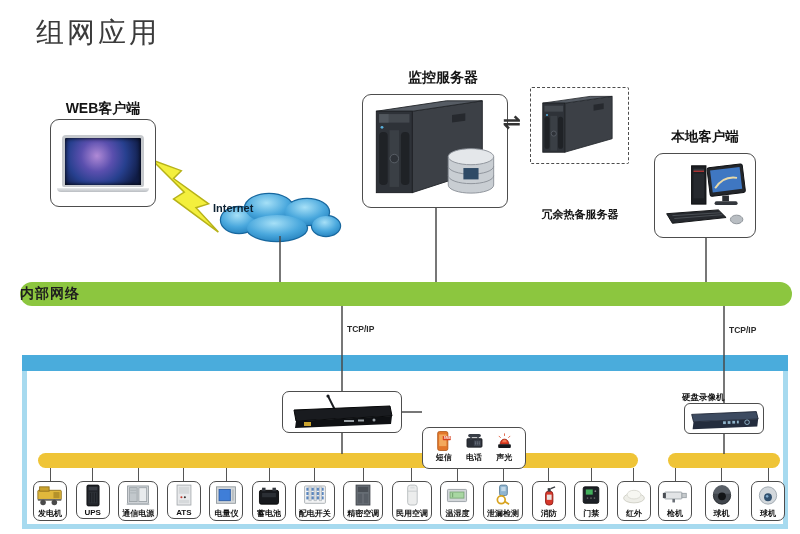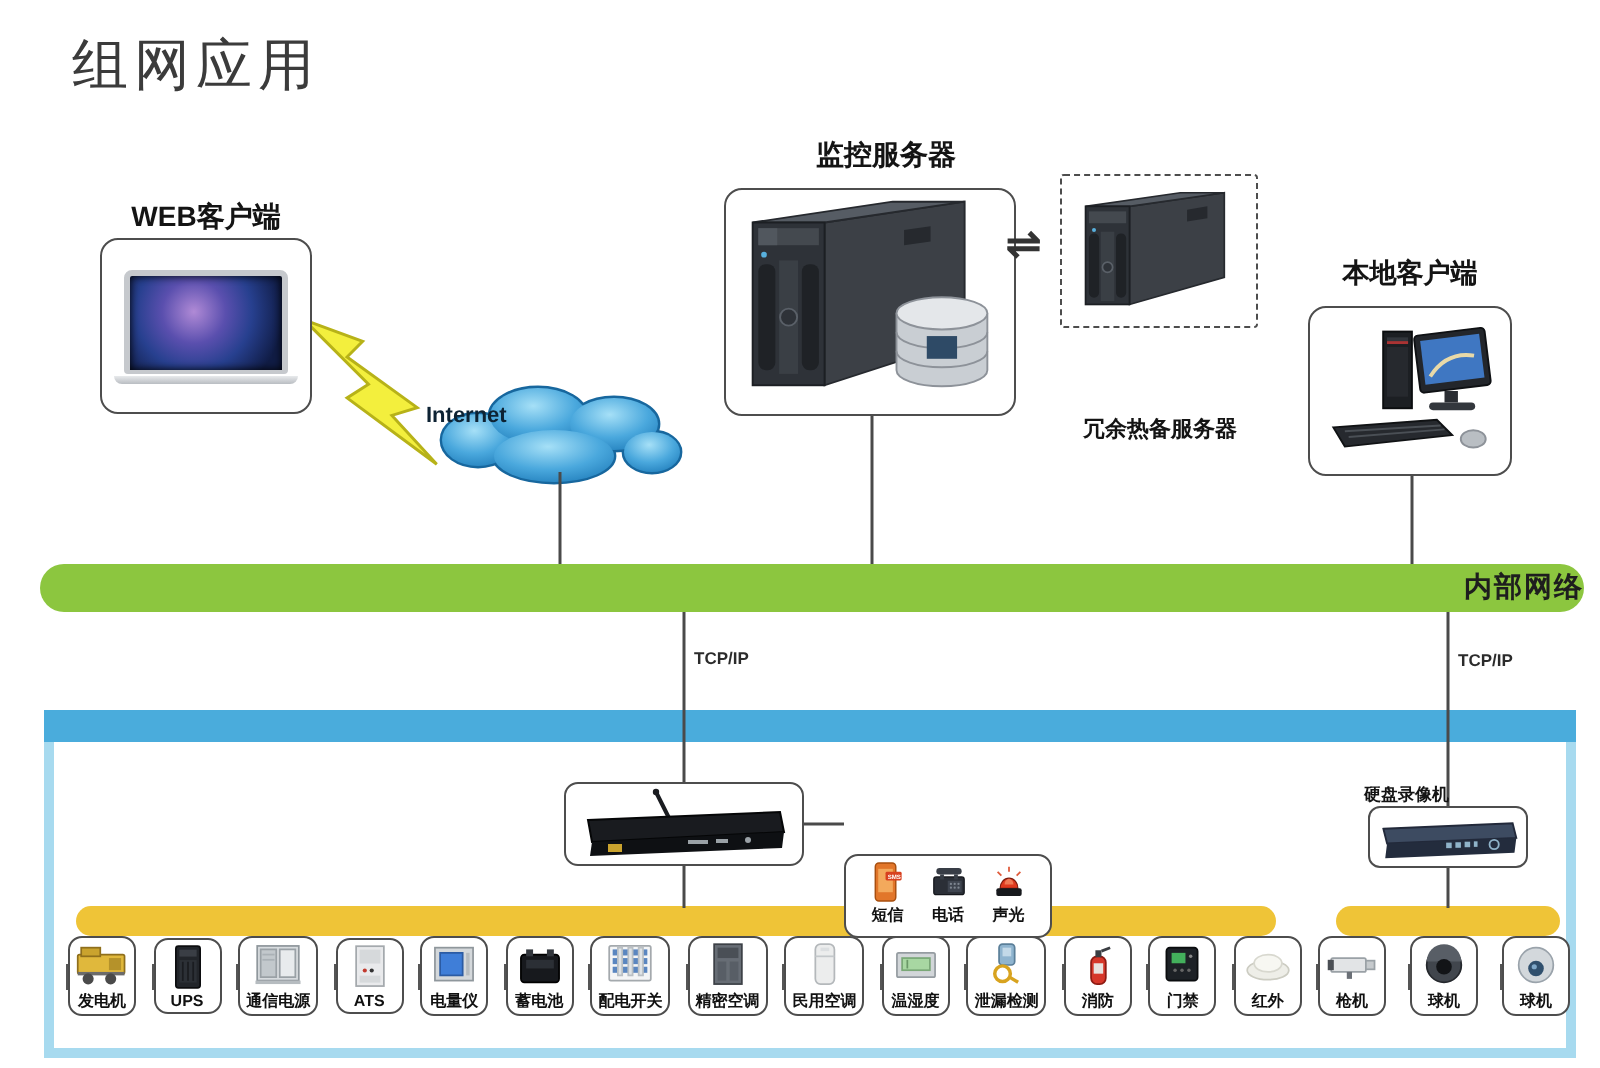--- a/index.html
+++ b/index.html
@@ -22,40 +22,40 @@
   .standby-box{left:530px;top:87px;width:99px;height:77px;border-style:dashed;border-radius:2px;}
   .local-box{left:654px;top:153px;width:102px;height:85px;}
   .host-box{left:282px;top:391px;width:120px;height:42px;border-radius:7px;}
   .alarm-box{left:422px;top:391px;width:104px;height:42px;border-radius:7px;
              display:flex;justify-content:space-evenly;align-items:flex-start;padding-top:2px;margin-top:36px;}
   .dvr-box{left:684px;top:403px;width:80px;height:31px;border-radius:6px;}
 
   .exchange{position:absolute;left:503px;top:110px;font-size:21px;color:#333;font-weight:bold;z-index:5;}
 
   .green-bar{position:absolute;left:20px;top:282px;width:772px;height:24px;border-radius:12px;
-             background:var(--green,#8CC63F);z-index:2;display:flex;align-items:center;justify-content:flex-end;
+             background:var(--green,#8CC63F);z-index:2;display:flex;align-items:center;justify-content:flex-start;
              font-weight:bold;font-size:14px;color:#1e1e1e;letter-spacing:1px;}
   .blue-bar{position:absolute;left:22px;top:355px;width:766px;height:16px;background:var(--blue,#4AACDC);z-index:2;}
   .frame{position:absolute;left:22px;top:355px;width:766px;height:174px;box-sizing:border-box;z-index:1;
          border-left:5px solid var(--frame,#A7DAEF);border-right:5px solid var(--frame,#A7DAEF);
          border-bottom:5px solid var(--frame,#A7DAEF);}
   .tcp{position:absolute;font-size:8.5px;font-weight:bold;color:#2b2b2b;z-index:3;}
   .tcp-left{left:347px;top:324px;}
   .tcp-right{left:729px;top:325px;}
   .ybar{position:absolute;top:453px;height:15px;background:var(--yellow,#EFC437);border-radius:8px;z-index:2;}
   .ybar-left{left:38px;width:600px;}
   .ybar-right{left:668px;width:112px;}
 
   .lines{position:absolute;left:0;top:0;z-index:3;pointer-events:none;}
   .lines path{stroke:#4a4a4a;stroke-width:1.5;fill:none;}
 
   .dev-row{position:absolute;top:468px;display:flex;justify-content:space-between;z-index:4;}
   #device-row{left:33px;width:618px;}
   #camera-row{left:658px;width:127px;}
-  .dev-cell{display:flex;flex-direction:row;align-items:center;justify-content:center;}
+  .dev-cell{display:flex;flex-direction:column;align-items:center;}
   .dev-conn{height:13px;border-left:1.6px solid #555;width:0;}
   .dev-box{border:1.6px solid #4d4d4d;border-radius:7px;background:#fff;display:flex;flex-direction:column;
            align-items:center;padding:2px 3px 1px;min-width:22px;}
   .dev-icon{width:26px;height:23px;}
   .dev-icon svg{width:100%;height:100%;display:block;}
   .dev-label{font-size:8px;font-weight:bold;white-space:nowrap;color:#111;margin-top:1px;}
 
   .alarm-item{display:flex;flex-direction:column;align-items:center;}
   .alarm-icon{width:19px;height:22px;}
   .alarm-icon svg{width:100%;height:100%;display:block;}

